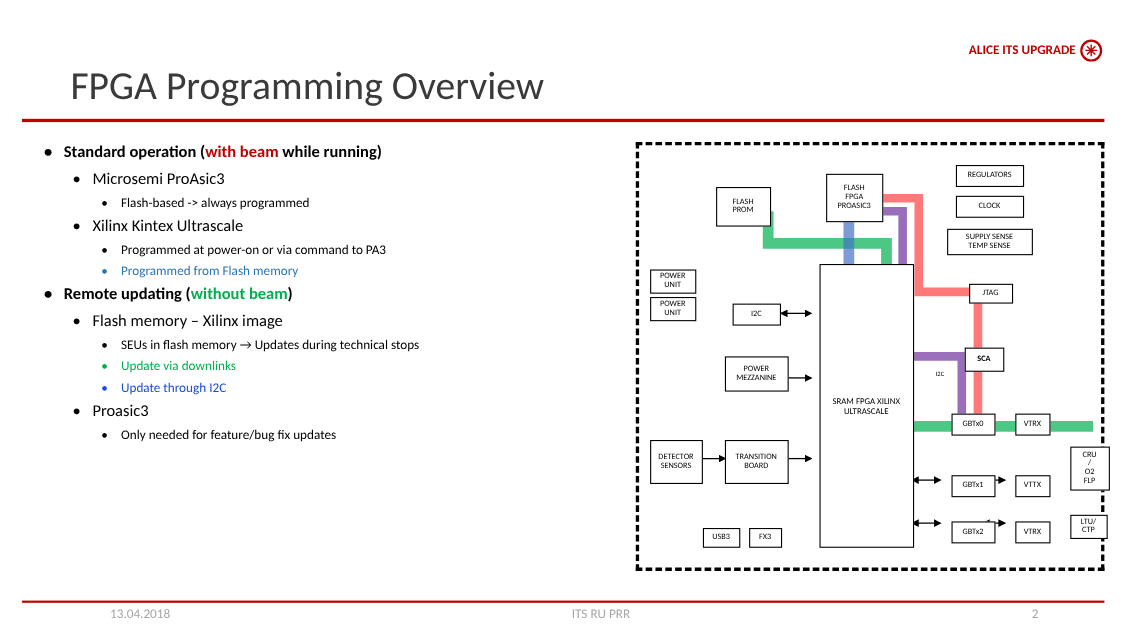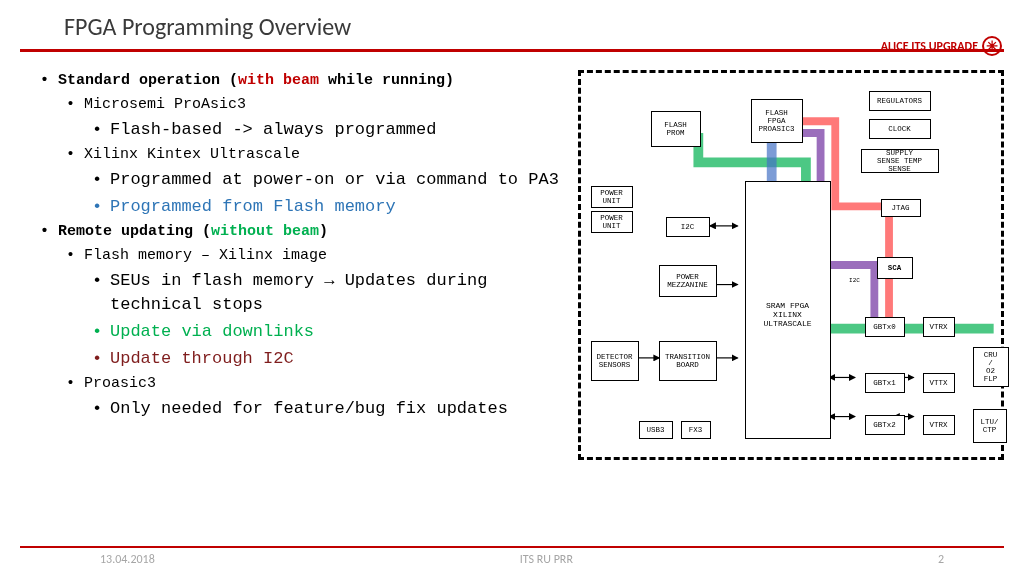--- a/index.html
+++ b/index.html
@@ -5,24 +5,25 @@
   * { box-sizing: border-box; margin: 0; padding: 0; }
   body {
     width: 1024px;
     height: 576px;
     font-family: "Segoe UI", Calibri, Arial, sans-serif;
     background: #fff;
     position: relative;
     overflow: hidden;
   }
   .title {
-    font-size: 24px;
+    font-size: 36px;
     color: #3a3a3a;
     padding: 12px 0 8px 64px;
     font-weight: 400;
+    margin-top: 44px;
   }
   .redline {
     height: 3px;
     background: #c00000;
     margin: 0 20px 0 20px;
   }
   .brand {
     position: absolute;
     right: 22px;
     top: 36px;
@@ -41,33 +42,32 @@
     display: inline-flex;
     align-items: center;
     justify-content: center;
     font-size: 14px;
     color: #c00000;
   }
   .content {
     display: flex;
     padding: 18px 20px 0 40px;
     gap: 2px;
-    font-family: Liberation Mono, monospace;
   }
   .textcol { width: 540px; font-size: 15px; line-height: 1.45; }
   .textcol ul { list-style: none; }
   .textcol li { position: relative; padding-left: 18px; margin-bottom: 2px; }
   .textcol li::before { content: "•"; position: absolute; left: 0; top: 0; }
   .lvl1 { font-weight: 700; }
   .lvl2 { margin-left: 26px; font-weight: 400; }
-  .lvl3 { margin-left: 52px; font-size: 17px; }
+  .lvl3 { margin-left: 52px; font-size: 12px; }
   .red { color: #c00000; }
   .blue { color: #2e75b6; }
   .green { color: #00b050; }
-  .purple { color: #7f1d1d; }
+  .purple { color: #1d4ed8; }
 
   .diagram {
     width: 430px; height: 390px;
     position: relative;
     border: 3px dashed #000;
   }
   .diagram .box {
     position: absolute;
     border: 1.5px solid #000;
     background: #fff;
@@ -188,21 +188,21 @@
     <div class="box" style="left:78px;top:268px;width:58px;height:40px">TRANSITION BOARD</div>
     <div class="box" style="left:392px;top:274px;width:36px;height:40px">CRU / O2 FLP</div>
 
     <div class="box" style="left:284px;top:300px;width:40px;height:20px">GBTx1</div>
     <div class="box" style="left:342px;top:300px;width:32px;height:20px">VTTX</div>
 
     <div class="box" style="left:58px;top:348px;width:34px;height:18px">USB3</div>
     <div class="box" style="left:100px;top:348px;width:30px;height:18px">FX3</div>
     <div class="box" style="left:284px;top:342px;width:40px;height:20px">GBTx2</div>
     <div class="box" style="left:342px;top:342px;width:32px;height:20px">VTRX</div>
-    <div class="box" style="left:392px;top:336px;width:34px;height:34px">LTU/ CTP</div>
+    <div class="box" style="left:392px;top:336px;width:34px;height:22px">LTU/ CTP</div>
   </div>
 </div>
 
 <div class="footer">
   <span>13.04.2018</span>
   <span>ITS RU PRR</span>
   <span>2</span>
 </div>
 
 </body></html>

